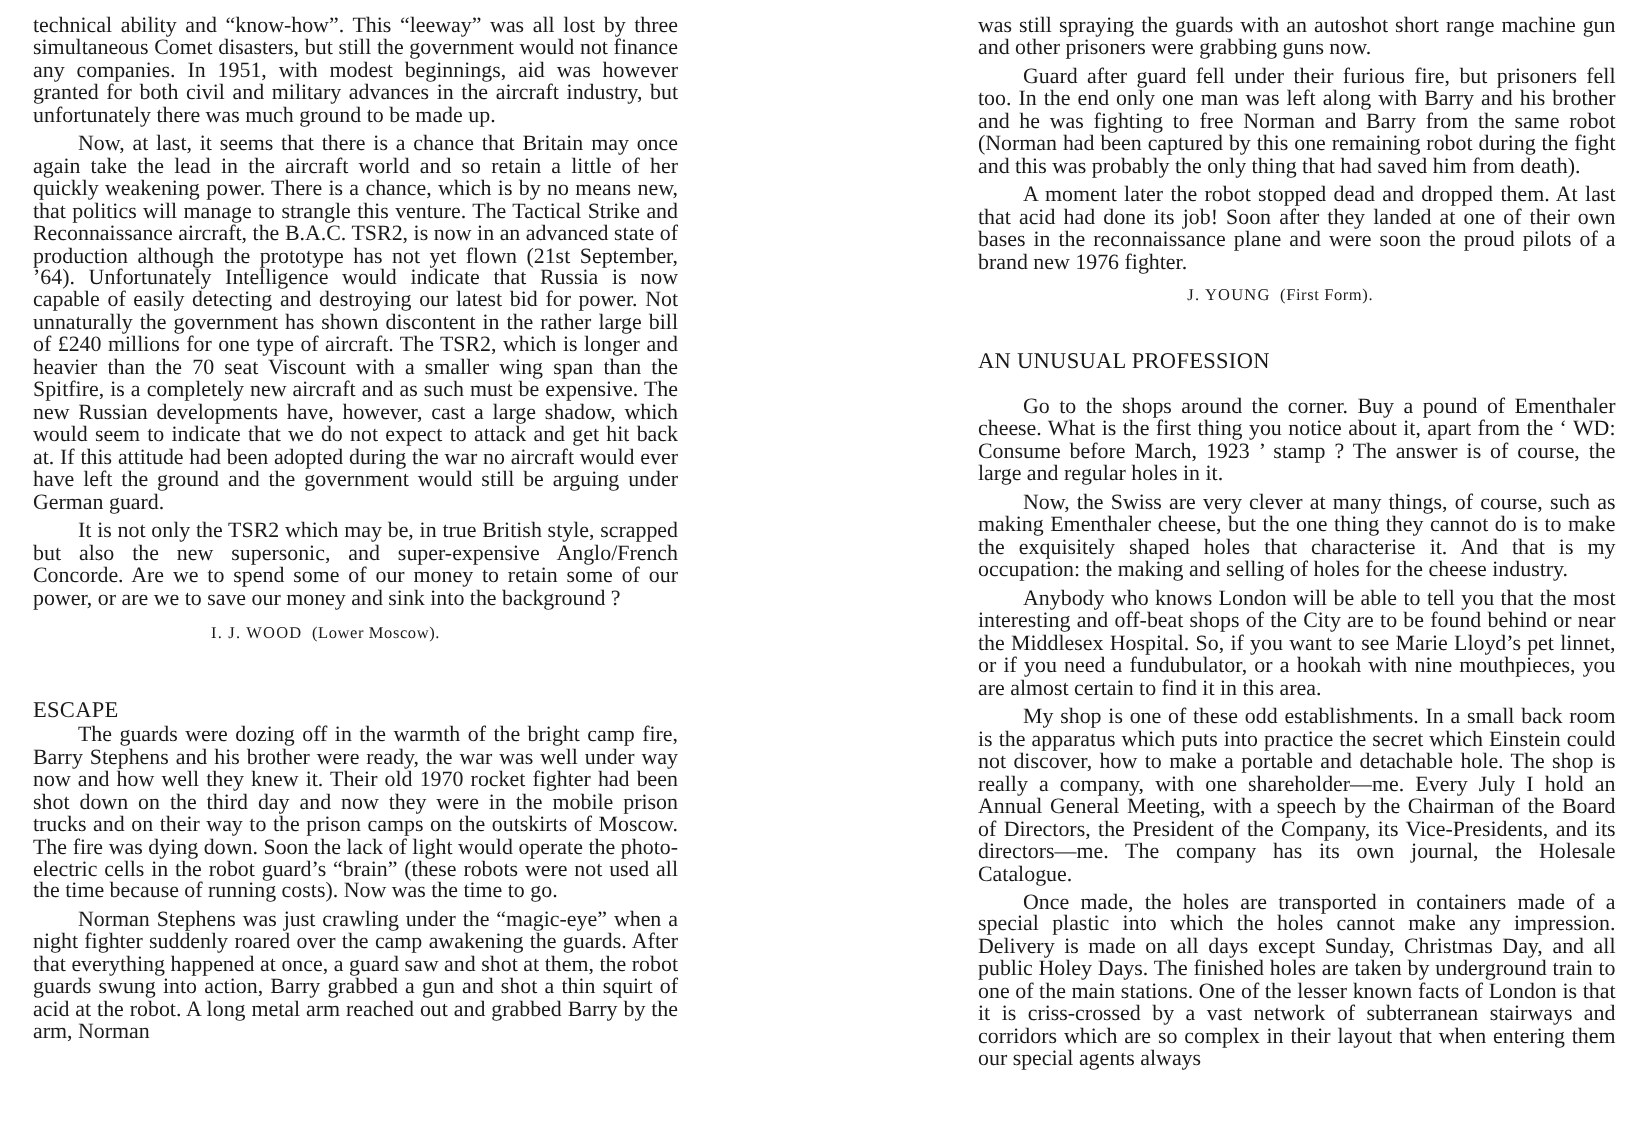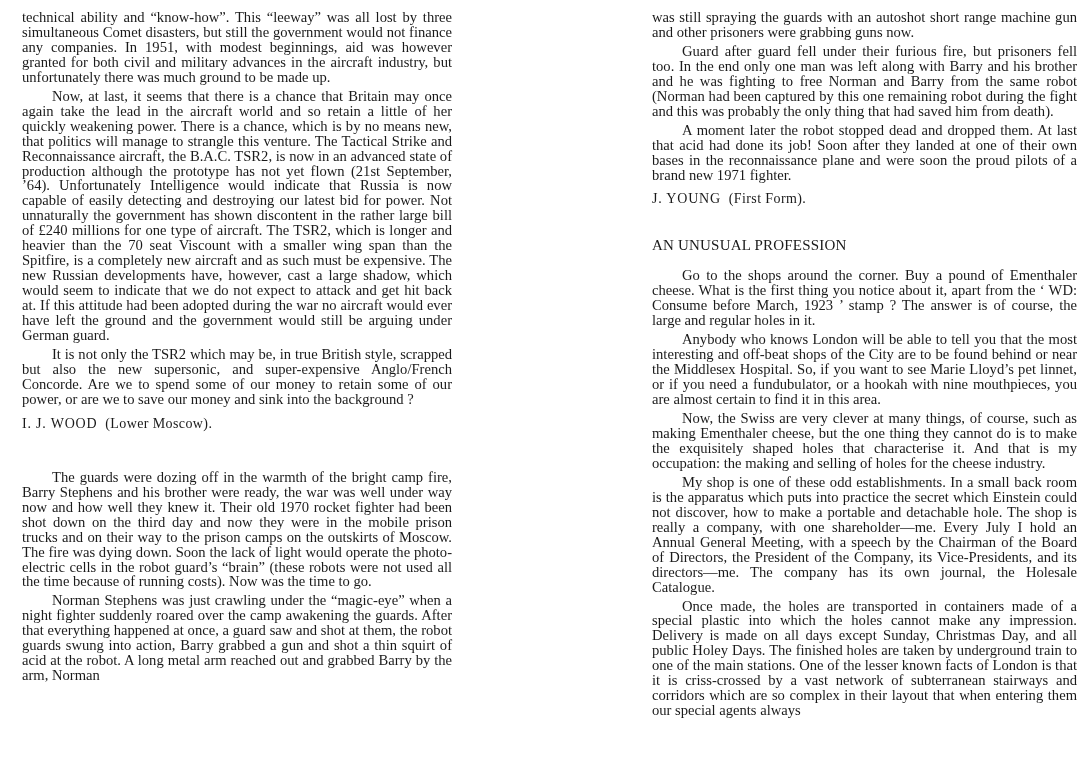--- a/index.html
+++ b/index.html
@@ -24,23 +24,23 @@
     p {
       margin: 0;
       font-size: 14.6px;
       line-height: 14.95px;
       text-align: justify;
       text-align-last: left;
     }
     p.indent { text-indent: 30px; margin-top: 4px; }
     p.first { text-indent: 0; margin-top: 0; font-family: Liberation Serif, serif; }
     .signature {
-      font-size: 14px;
+      font-size: 11px;
       letter-spacing: 0.4px;
-      text-align: left;
+      text-align: center;
       margin-top: 9px;
     }
     .signature .name { letter-spacing: 0.8px; }
     h2 {
       margin: 0;
       font-size: 15px;
       font-weight: normal;
       line-height: 16px;
       letter-spacing: 0.2px;
     }
@@ -55,37 +55,38 @@
     <p class="first">technical ability and “know-how”. This “leeway” was all lost by three simultaneous Comet disasters, but still the government would not finance any companies. In 1951, with modest beginnings, aid was however granted for both civil and military advances in the aircraft industry, but unfortunately there was much ground to be made up.</p>
     <p class="indent">Now, at last, it seems that there is a chance that Britain may once again take the lead in the aircraft world and so retain a little of her quickly weakening power. There is a chance, which is by no means new, that politics will manage to strangle this venture. The Tactical Strike and Reconnaissance aircraft, the B.A.C. TSR2, is now in an advanced state of production although the prototype has not yet flown (21st September, ’64). Unfortunately Intelligence would indicate that Russia is now capable of easily detecting and destroying our latest bid for power. Not unnaturally the government has shown discontent in the rather large bill of £240 millions for one type of aircraft. The TSR2, which is longer and heavier than the 70 seat Viscount with a smaller wing span than the Spitfire, is a completely new aircraft and as such must be expensive. The new Russian developments have, however, cast a large shadow, which would seem to indicate that we do not expect to attack and get hit back at. If this attitude had been adopted during the war no aircraft would ever have left the ground and the government would still be arguing under German guard.</p>
     <p class="indent">It is not only the TSR2 which may be, in true British style, scrapped but also the new supersonic, and super-expensive Anglo/French Concorde. Are we to spend some of our money to retain some of our power, or are we to save our money and sink into the background ?</p>
     <div class="signature">
       <span class="name">I. J. WOOD</span>&nbsp;
       <span>(Lower Moscow).</span>
     </div>
   </section>
 
   <section style="margin-top:38px;">
+    <h2>ESCAPE</h2>
     <p class="indent" style="margin-top:1px;">The guards were dozing off in the warmth of the bright camp fire, Barry Stephens and his brother were ready, the war was well under way now and how well they knew it. Their old 1970 rocket fighter had been shot down on the third day and now they were in the mobile prison trucks and on their way to the prison camps on the outskirts of Moscow. The fire was dying down. Soon the lack of light would operate the photo-electric cells in the robot guard’s “brain” (these robots were not used all the time because of running costs). Now was the time to go.</p>
     <p class="indent">Norman Stephens was just crawling under the “magic-eye” when a night fighter suddenly roared over the camp awakening the guards. After that everything happened at once, a guard saw and shot at them, the robot guards swung into action, Barry grabbed a gun and shot a thin squirt of acid at the robot. A long metal arm reached out and grabbed Barry by the arm, Norman</p>
   </section>
 </div>
 
 <div class="page page-right">
   <section>
     <p class="first">was still spraying the guards with an autoshot short range machine gun and other prisoners were grabbing guns now.</p>
     <p class="indent">Guard after guard fell under their furious fire, but prisoners fell too. In the end only one man was left along with Barry and his brother and he was fighting to free Norman and Barry from the same robot (Norman had been captured by this one remaining robot during the fight and this was probably the only thing that had saved him from death).</p>
-    <p class="indent">A moment later the robot stopped dead and dropped them. At last that acid had done its job! Soon after they landed at one of their own bases in the reconnaissance plane and were soon the proud pilots of a brand new 1971 fighter.</p>
+    <p class="indent">A moment later the robot stopped dead and dropped them. At last that acid had done its job! Soon after they landed at one of their own bases in the reconnaissance plane and were soon the proud pilots of a brand new 1976 fighter.</p>
     <div class="signature">
       <span class="name">J. YOUNG</span>&nbsp;
       <span>(First Form).</span>
     </div>
   </section>
 
   <section style="margin-top:30px;">
     <h2>AN UNUSUAL PROFESSION</h2>
     <p class="indent" style="margin-top:15px;">Go to the shops around the corner. Buy a pound of Ementhaler cheese. What is the first thing you notice about it, apart from the ‘ WD: Consume before March, 1923 ’ stamp ? The answer is of course, the large and regular holes in it.</p>
+    <p class="indent">Now, the Swiss are very clever at many things, of course, such as making Ementhaler cheese, but the one thing they cannot do is to make the exquisitely shaped holes that characterise it. And that is my occupation: the making and selling of holes for the cheese industry.</p>
     <p class="indent">Anybody who knows London will be able to tell you that the most interesting and off-beat shops of the City are to be found behind or near the Middlesex Hospital. So, if you want to see Marie Lloyd’s pet linnet, or if you need a fundubulator, or a hookah with nine mouthpieces, you are almost certain to find it in this area.</p>
-    <p class="indent">Now, the Swiss are very clever at many things, of course, such as making Ementhaler cheese, but the one thing they cannot do is to make the exquisitely shaped holes that characterise it. And that is my occupation: the making and selling of holes for the cheese industry.</p>
     <p class="indent">My shop is one of these odd establishments. In a small back room is the apparatus which puts into practice the secret which Einstein could not discover, how to make a portable and detachable hole. The shop is really a company, with one shareholder—me. Every July I hold an Annual General Meeting, with a speech by the Chairman of the Board of Directors, the President of the Company, its Vice-Presidents, and its directors—me. The company has its own journal, the Holesale Catalogue.</p>
     <p class="indent">Once made, the holes are transported in containers made of a special plastic into which the holes cannot make any impression. Delivery is made on all days except Sunday, Christmas Day, and all public Holey Days. The finished holes are taken by underground train to one of the main stations. One of the lesser known facts of London is that it is criss-crossed by a vast network of subterranean stairways and corridors which are so complex in their layout that when entering them our special agents always</p>
   </section>
 </div>
 
 </body></html>

